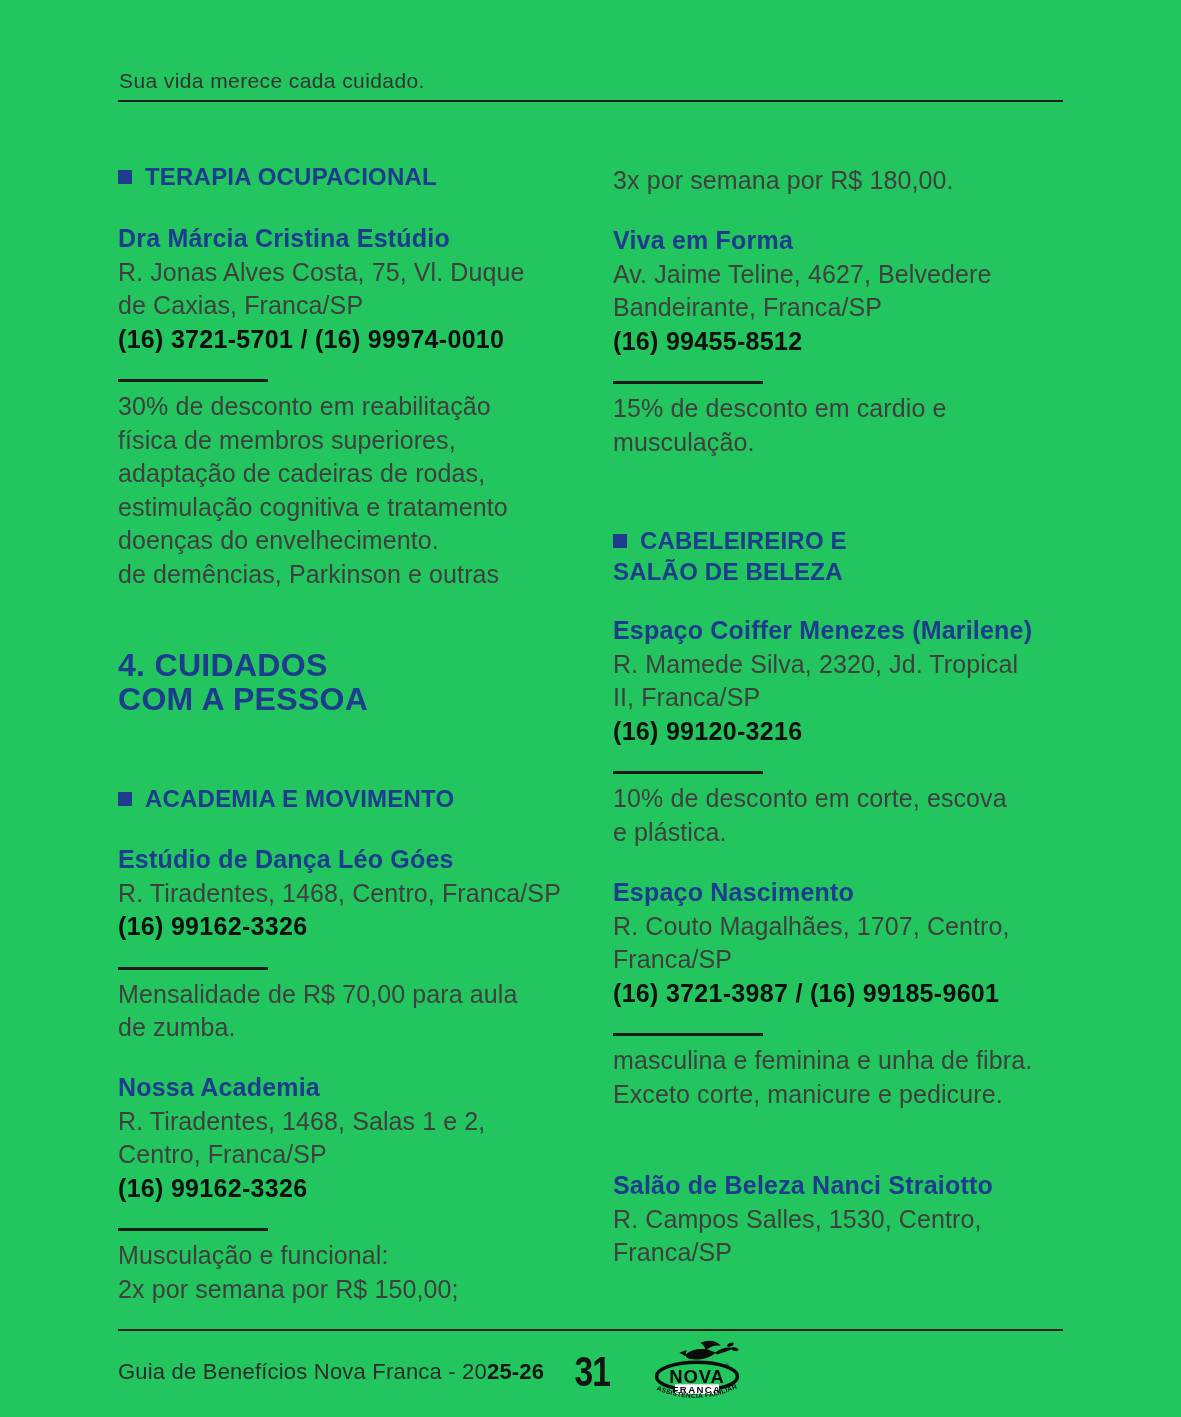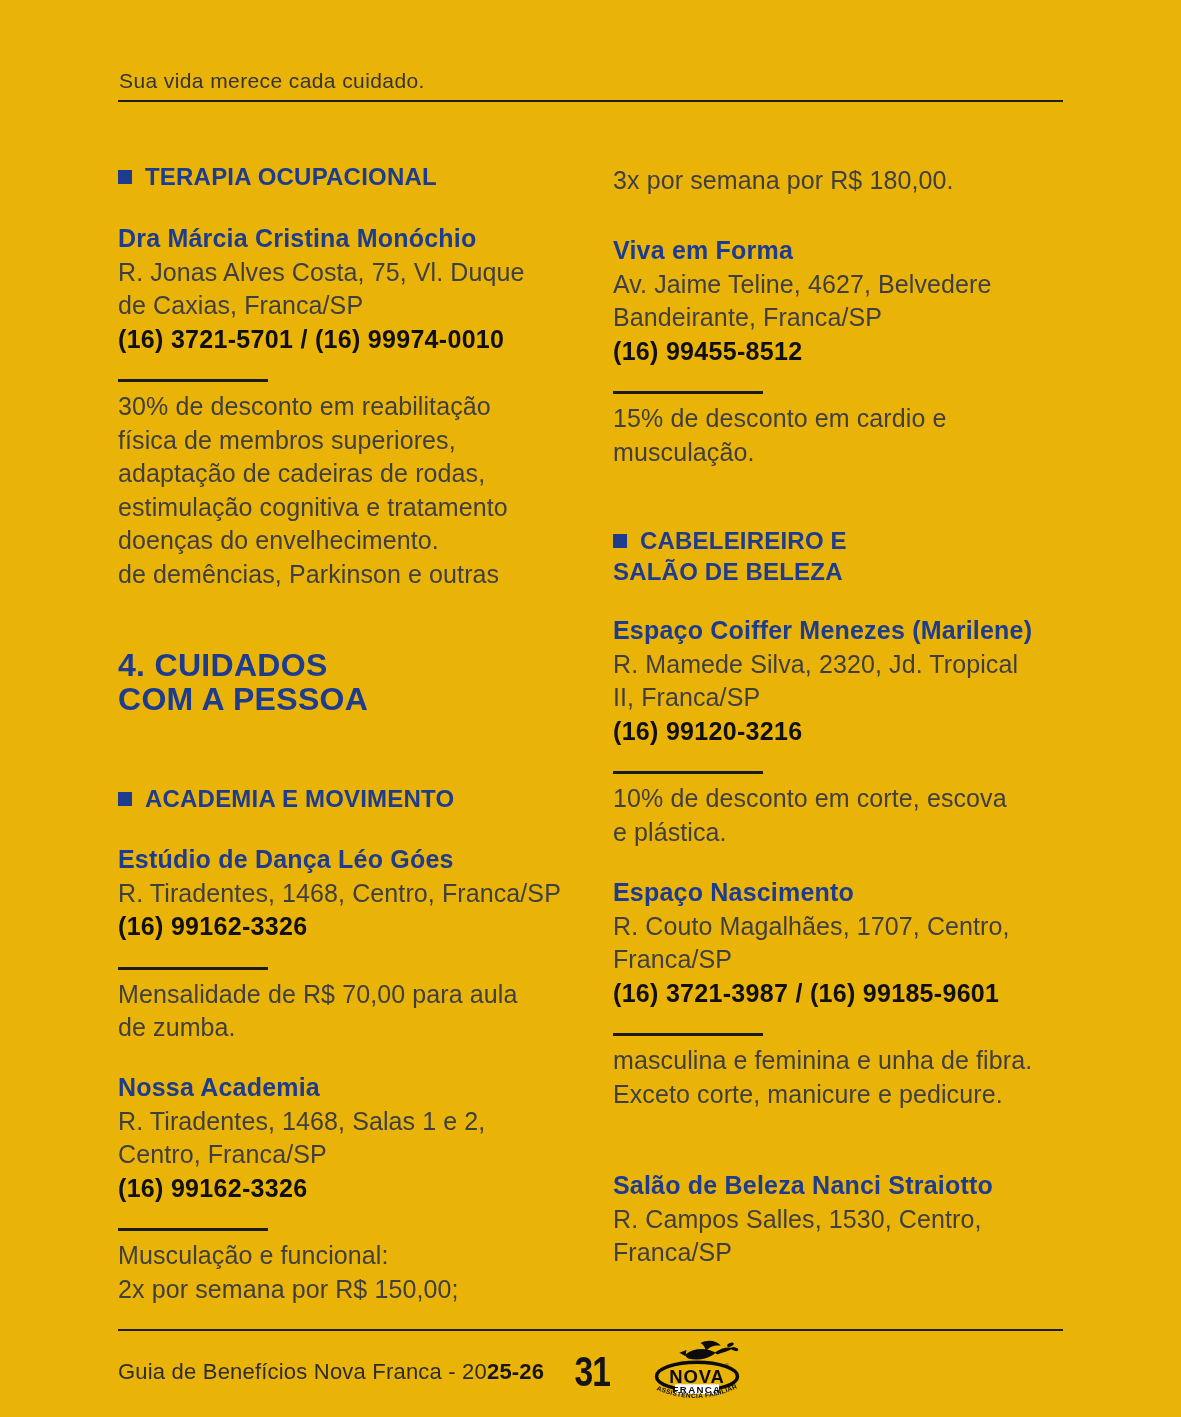--- a/index.html
+++ b/index.html
@@ -4,21 +4,21 @@
 <style>
   :root{
     --blue:#1e3c8e;
     --ink:#3f3f3f;
     --black:#101010;
     --rule:#1f1f1f;
   }
   *{margin:0;padding:0;box-sizing:border-box}
   html,body{width:1181px;height:1417px;background:#ffffff;overflow:hidden}
   body{font-family:"Liberation Sans","DejaVu Sans",sans-serif;position:relative}
-  .page{position:absolute;inset:0;background:#eab308}
+  .page{position:absolute;inset:0;background:#22c55e}
   .tagline{position:absolute;left:119px;top:69px;font-size:21px;color:#343434;letter-spacing:.4px;white-space:nowrap}
   .rule{position:absolute;left:118px;width:945px;height:2px;background:var(--rule)}
   .header-rule{top:100px}
   .footer-rule{top:1329px}
   .col{position:absolute;top:0;width:480px;height:1066px}
   .col-left{left:118px}
   .col-right{left:613px}
   .block{position:absolute;left:0;width:100%}
   .sec{font-size:24px;font-weight:700;color:var(--blue);line-height:31px;letter-spacing:.2px;white-space:nowrap}
   .bullet{display:inline-block;width:14px;height:14px;background:var(--blue);margin-right:13px;vertical-align:1px}
@@ -41,21 +41,21 @@
   <div class="tagline">Sua vida merece cada cuidado.</div>
   <div class="rule header-rule"></div>
 
   <section class="col col-left">
 
     <h3 class="block sec" style="top:161px">
       <span class="bullet"></span><span>TERAPIA OCUPACIONAL</span>
     </h3>
 
     <article class="block" style="top:222px">
-      <div class="name">Dra Márcia Cristina Monóchio</div>
+      <div class="name">Dra Márcia Cristina Estúdio</div>
       <div class="addr">R. Jonas Alves Costa, 75, Vl. Duque</div>
       <div class="addr">de Caxias, Franca/SP</div>
       <div class="phone">(16) 3721-5701 / (16) 99974-0010</div>
       <div class="divider"></div>
       <div class="note">30% de desconto em reabilitação</div>
       <div class="note">física de membros superiores,</div>
       <div class="note">adaptação de cadeiras de rodas,</div>
       <div class="note">estimulação cognitiva e tratamento</div>
       <div class="note">doenças do envelhecimento.</div>
       <div class="note">de demências, Parkinson e outras</div>
@@ -88,21 +88,21 @@
       <div class="note">Musculação e funcional:</div>
       <div class="note">2x por semana por R$ 150,00;</div>
     </article>
 
   </section>
 
   <section class="col col-right">
 
     <div class="block note" style="top:164px">3x por semana por R$ 180,00.</div>
 
-    <article class="block" style="top:234px">
+    <article class="block" style="top:224px">
       <div class="name">Viva em Forma</div>
       <div class="addr">Av. Jaime Teline, 4627, Belvedere</div>
       <div class="addr">Bandeirante, Franca/SP</div>
       <div class="phone">(16) 99455-8512</div>
       <div class="divider"></div>
       <div class="note">15% de desconto em cardio e</div>
       <div class="note">musculação.</div>
     </article>
 
     <h3 class="block sec" style="top:525px">

